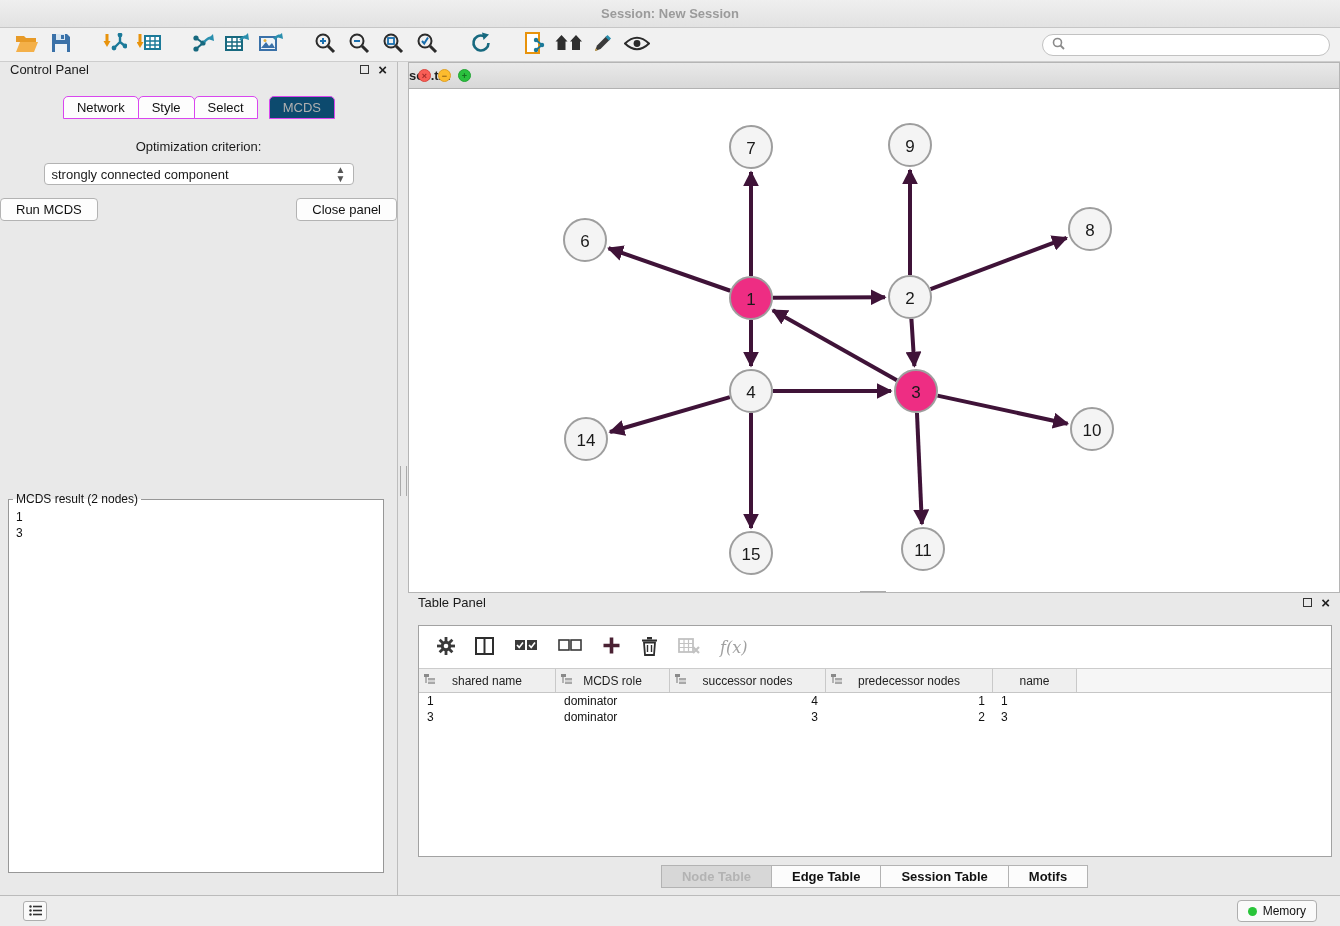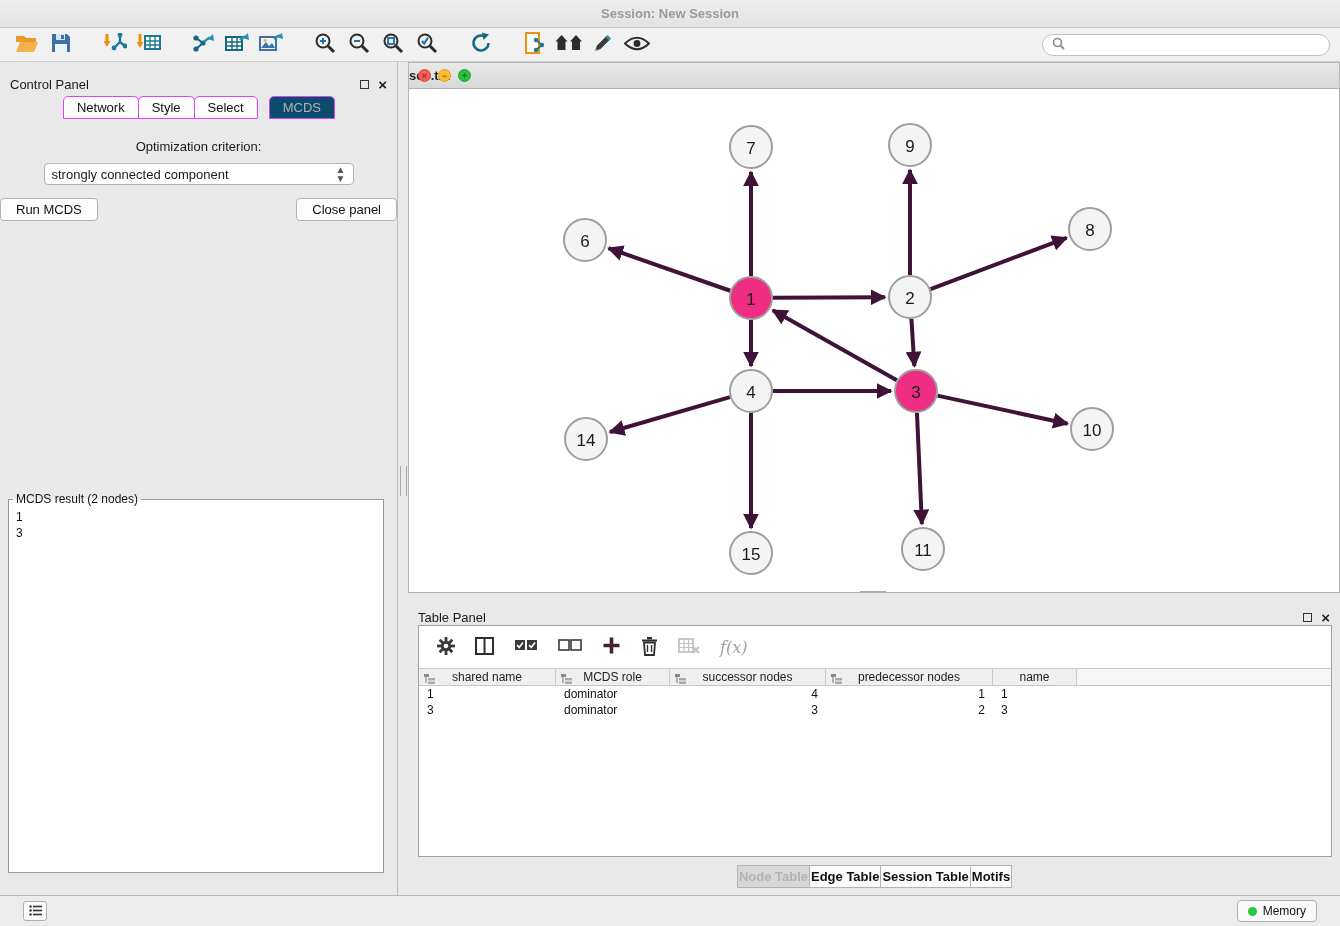--- a/index.html
+++ b/index.html
@@ -8,21 +8,21 @@
 
   
   .titlebar{position:absolute;top:0;left:0;right:0;height:28px;background:linear-gradient(#efefef,#e2e2e2);border-bottom:1px solid #c6c6c6;display:flex;align-items:center;justify-content:center;font-weight:bold;color:#9b9b9b;}
   .toolbar{position:absolute;top:28px;left:0;right:0;height:34px;background:#f1f1f1;border-bottom:1px solid #cdcdcd;display:flex;align-items:center;padding:0 10px;}
   .tbtn{width:34px;height:30px;display:flex;align-items:center;justify-content:center;cursor:default;}
   .tgap{width:20px;}
   .search{margin-left:auto;width:288px;height:22px;background:#fff;border:1px solid #c2c2c2;border-radius:11px;display:flex;align-items:center;gap:5px;padding:0 9px;}
   .search input{border:none;outline:none;flex:1;font-size:12px;background:transparent;font-family:"Liberation Sans",sans-serif;}
 
   
-  .panel-header{height:30px;display:flex;align-items:flex-end;padding:0 10px;color:#1a1a1a;}
+  .panel-header{height:30px;display:flex;align-items:flex-start;padding:0 10px;color:#1a1a1a;}
   .hdr-icons{margin-left:auto;display:flex;align-items:center;gap:9px;}
   .float-ico{width:9px;height:9px;border:1.5px solid #333;display:inline-block;}
   .close-ico{font-size:15px;font-weight:bold;color:#222;line-height:1;}
 
   
   .control-panel{position:absolute;top:62px;left:0;width:398px;bottom:31px;background:#e9e9e9;border-right:1px solid #bdbdbd;}
   .cp-tabs{display:flex;justify-content:center;margin-top:4px;}
   .cp-tab{border:1px solid #d946ef;background:#fdfdfd;padding:3px 13px;border-radius:5px 5px 0 0;margin-right:-1px;color:#111;}
   .cp-tab.active{background:#0c4a6e;color:#b0b0b0;margin-left:12px;}
   .opt-label{text-align:center;margin-top:20px;}
@@ -47,28 +47,28 @@
   
   .v-handle{position:absolute;left:400px;top:466px;width:7px;height:30px;border-left:1px solid #aaa;border-right:1px solid #aaa;}
   .h-handle{position:absolute;left:860px;top:591px;width:26px;height:5px;border-top:1px solid #aaa;border-bottom:1px solid #aaa;}
 
   
   .table-panel{position:absolute;left:408px;top:595px;right:0;bottom:31px;background:#e9e9e9;}
   .table-frame{position:absolute;left:10px;right:8px;top:30px;bottom:38px;background:#fff;border:1px solid #a2a2a2;overflow:hidden;}
   .table-toolbar{height:42px;display:flex;align-items:center;gap:20px;padding:0 18px;background:#fff;}
   .tt-btn{display:flex;align-items:center;justify-content:center;}
   .fx{font-family:"DejaVu Serif",serif;font-style:italic;font-size:16px;color:#a0a0a0;}
-  .thead{display:flex;height:18px;background:#efefef;border-top:1px solid #cccccc;border-bottom:1px solid #c6c6c6;font-size:12px;color:#222;}
+  .thead{display:flex;height:25px;background:#efefef;border-top:1px solid #cccccc;border-bottom:1px solid #c6c6c6;font-size:12px;color:#222;}
   .th{display:flex;align-items:center;justify-content:center;gap:4px;border-right:1px solid #c9c9c9;position:relative;}
   .th-fill{flex:1;background:#f6f6f6;}
   .tbody{background:#fff;}
   .tr{display:flex;height:16px;align-items:center;font-size:12px;color:#111;}
   .td{height:16px;line-height:16px;padding:0 8px;overflow:hidden;white-space:nowrap;}
   .table-tabs{position:absolute;left:0;right:0;bottom:7px;display:flex;justify-content:center;}
-  .t-tab{border:1px solid #b3b3b3;background:#fcfcfc;padding:3px 1px;margin-right:-1px;font-weight:bold;color:#111;}
+  .t-tab{border:1px solid #b3b3b3;background:#fcfcfc;padding:3px 20px;margin-right:-1px;font-weight:bold;color:#111;}
   .t-tab.active{background:#d7d7d7;color:#b3b3b3;}
 
   
   .statusbar{position:absolute;left:0;right:0;bottom:0;height:31px;background:#ececec;border-top:1px solid #bbbbbb;display:flex;align-items:center;padding:0 23px;}
   .list-btn{width:24px;height:20px;border:1px solid #aeaeae;border-radius:3px;background:#fafafa;display:flex;align-items:center;justify-content:center;}
   .memory-btn{margin-left:auto;height:22px;border:1px solid #aeaeae;border-radius:4px;background:#fafafa;display:flex;align-items:center;gap:6px;padding:0 10px;font-size:12px;color:#111;}
   .mem-dot{width:9px;height:9px;border-radius:50%;background:#29c53a;}
 </style>
 </head>
 <body>

